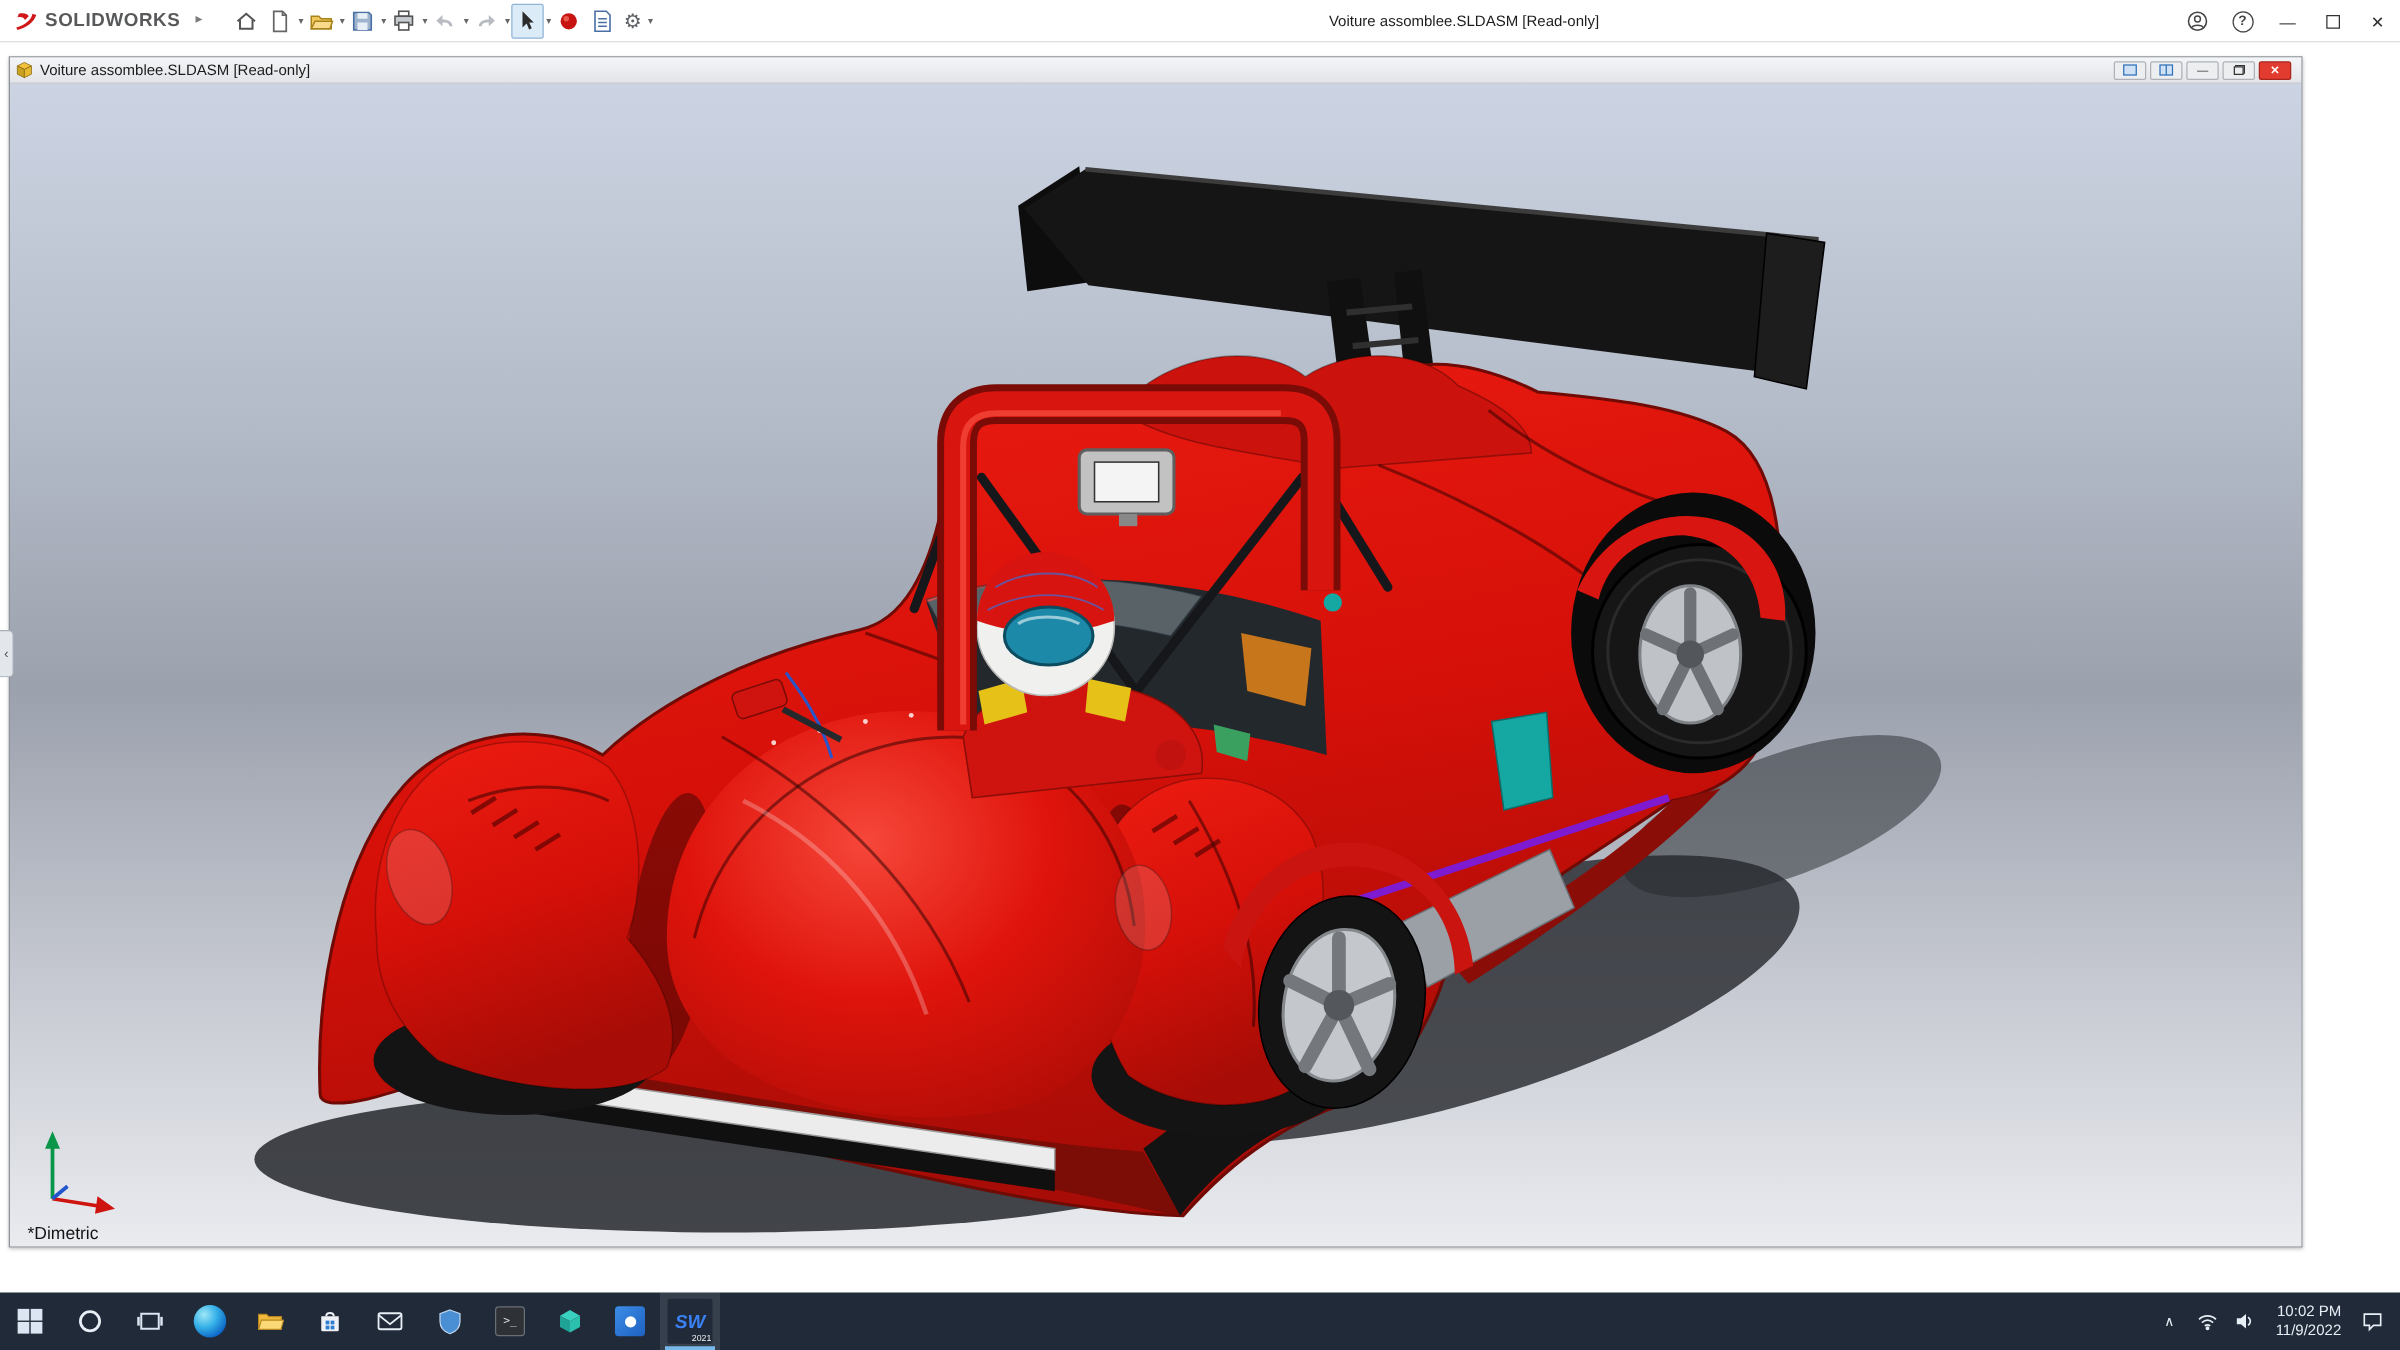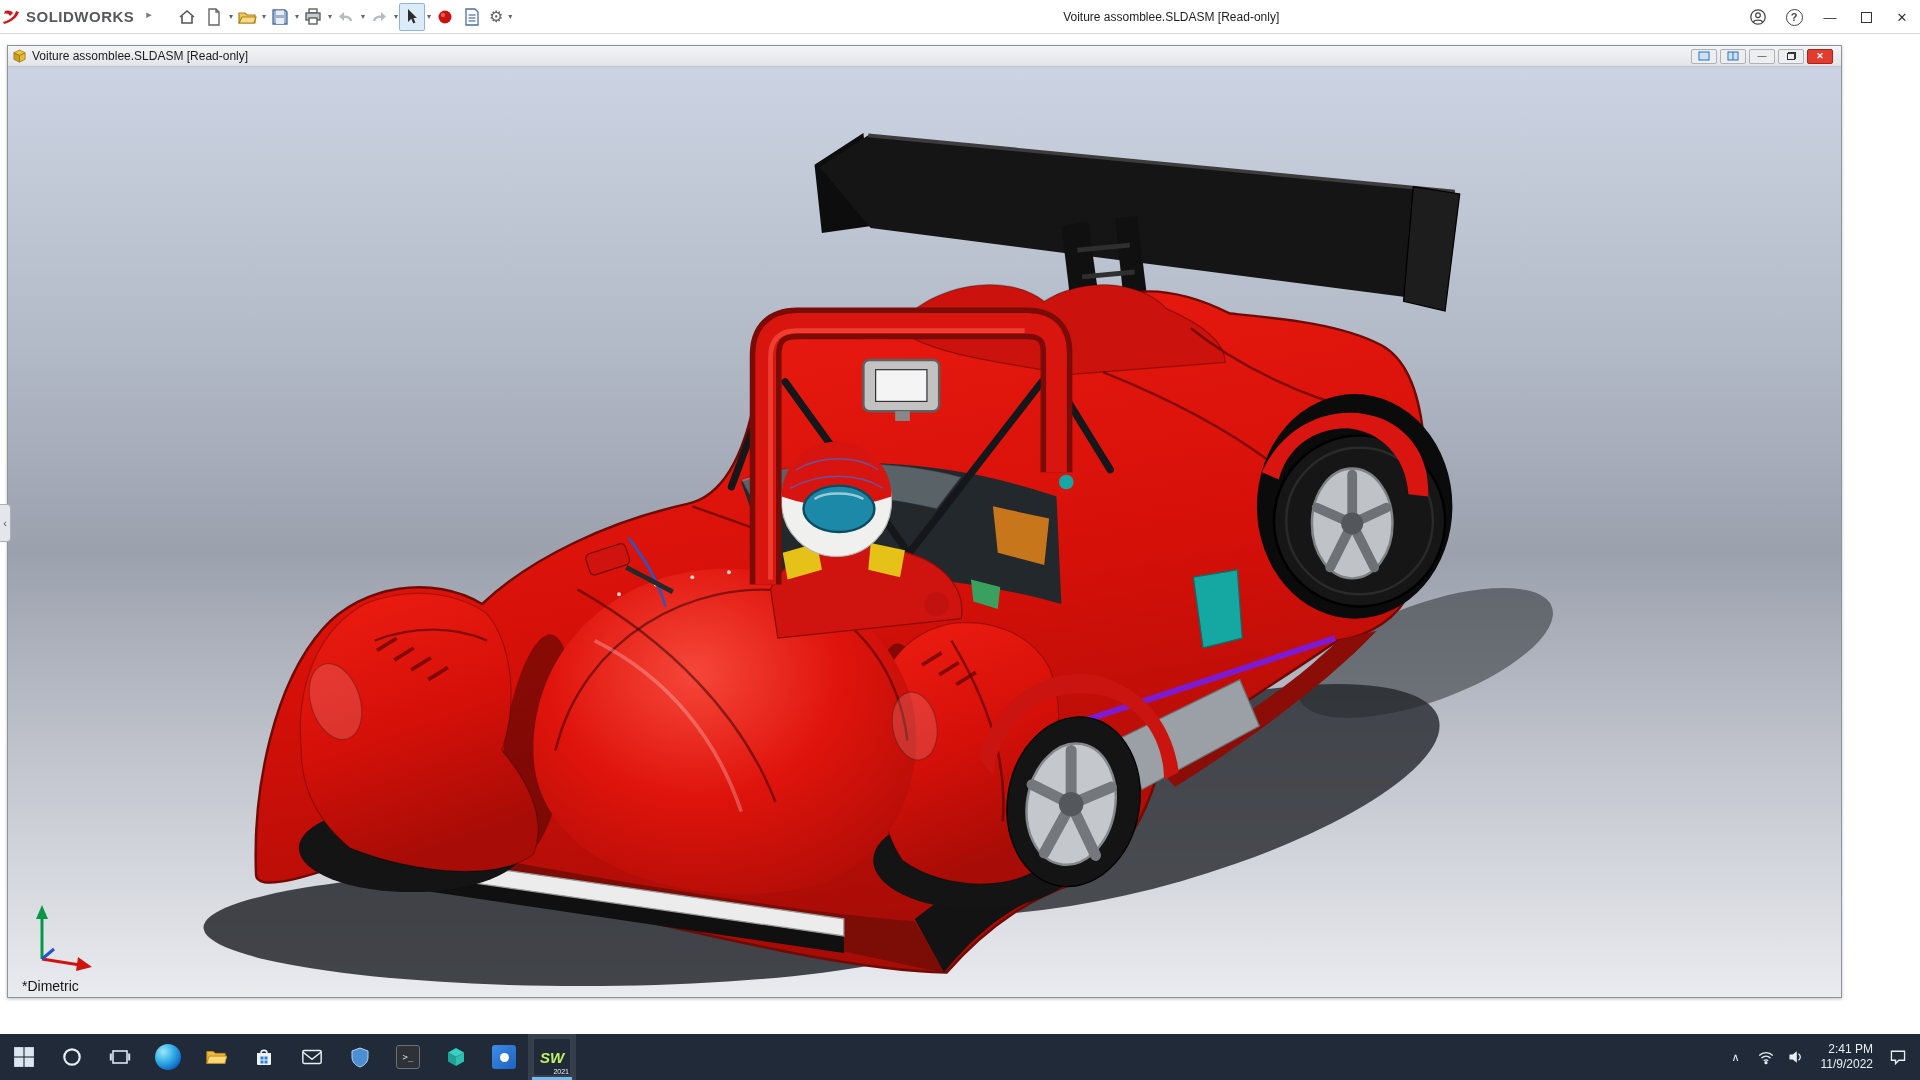--- a/index.html
+++ b/index.html
@@ -4,21 +4,21 @@
 <style>
   * { margin:0; padding:0; box-sizing:border-box; }
   html,body { width:1920px; height:1080px; overflow:hidden;
     font-family:"Liberation Sans", sans-serif; background:#fff; }
   #screen { position:relative; width:1920px; height:1080px; }
 
   
   .titlebar { position:absolute; top:0; left:0; width:1920px; height:34px;
     background:#ffffff; border-bottom:1px solid #d8d8d8;
     display:flex; align-items:center; }
-  .brand { display:flex; align-items:flex-start; gap:4px; }
+  .brand { display:flex; align-items:flex-start; gap:4px; padding-left:10px; }
   .brand-text { font-weight:bold; font-size:15px; color:#58595b; letter-spacing:.5px; }
   .brand-arrow { color:#7a7a7a; font-size:11px; margin-left:8px; }
   .qat { display:flex; align-items:center; gap:1px; margin-left:22px; }
   .tool { display:flex; align-items:center; padding:3px 2px; border:1px solid transparent; border-radius:2px; }
   .tool.active { background:#dcebf8; border-color:#8fb4d8; }
   .tool svg { width:20px; height:20px; display:block; }
   .caret { font-size:8px; color:#666; margin-left:1px; }
   .app-title { position:absolute; left:61%; transform:translateX(-50%);
     font-size:12px; color:#1d1d1d; white-space:nowrap; }
   .ttl-right { position:absolute; right:0; top:0; height:34px; display:flex; align-items:center; }
@@ -64,21 +64,21 @@
     display:flex; align-items:center; gap:8px; padding:0 10px; }
   .search-box svg { width:16px; height:16px; flex:none; }
   .search-box input { border:none; outline:none; background:transparent; font-size:13px;
     color:#333; width:100%; font-family:"Liberation Sans",sans-serif; }
   .search-box input::placeholder { color:#5a5a5a; }
   .sw-tile { position:relative; width:48px; display:flex; align-items:center; justify-content:center;
     background:rgba(255,255,255,.10); }
   .sw-tile::after { content:""; position:absolute; left:4px; right:4px; bottom:0; height:3px; background:#79b8ea; }
   .sw-inner { position:relative; width:36px; height:36px; background:#202a38; border-radius:2px;
     display:flex; align-items:center; justify-content:center; }
-  .sw-mark { color:#bef264; font-weight:bold; font-style:italic; font-size:15px; }
+  .sw-mark { color:#3b82f6; font-weight:bold; font-style:italic; font-size:15px; }
   .sw-year { position:absolute; right:1px; bottom:0px; font-size:7px; color:#f2f2f2; }
   .tray { margin-left:auto; display:flex; align-items:center; }
   .tray .tb-btn { width:30px; }
   .tray .tb-btn svg { width:18px; height:18px; }
   .chev { font-size:11px; color:#e8eef5; }
   .clock { display:flex; flex-direction:column; align-items:flex-end; justify-content:center;
     font-size:12px; line-height:15px; padding:0 10px; }
   .show-desktop { width:7px; border-left:1px solid rgba(255,255,255,.3); }
   .edge-icon { width:26px; height:26px; border-radius:50%;
     background:radial-gradient(circle at 32% 30%, #9fe7f7 0%, #35b1e8 40%, #0b62c4 78%, #084a98 100%); }
@@ -519,21 +519,21 @@
           <circle cx="12" cy="17.5" r="1.2" fill="#e8eef5"></circle>
         </svg>
       </span>
       <span class="tb-btn">
         <svg viewBox="0 0 22 22">
           <polygon points="3,8 7,8 12,4 12,18 7,14 3,14" fill="#e8eef5"></polygon>
           <path d="M14,7 C17,9.5 17,12.5 14,15" fill="none" stroke="#e8eef5" stroke-width="1.6"></path>
         </svg>
       </span>
       <span class="clock">
-        <span>2:41 PM</span>
+        <span>10:02 PM</span>
         <span>11/9/2022</span>
       </span>
       <span class="tb-btn">
         <svg viewBox="0 0 22 22">
           <path d="M3,4 H19 V15 H12 L8,19 V15 H3 Z" fill="none" stroke="#e8eef5" stroke-width="1.6"></path>
         </svg>
       </span>
       <span class="show-desktop"></span>
     </div>
   </footer>

